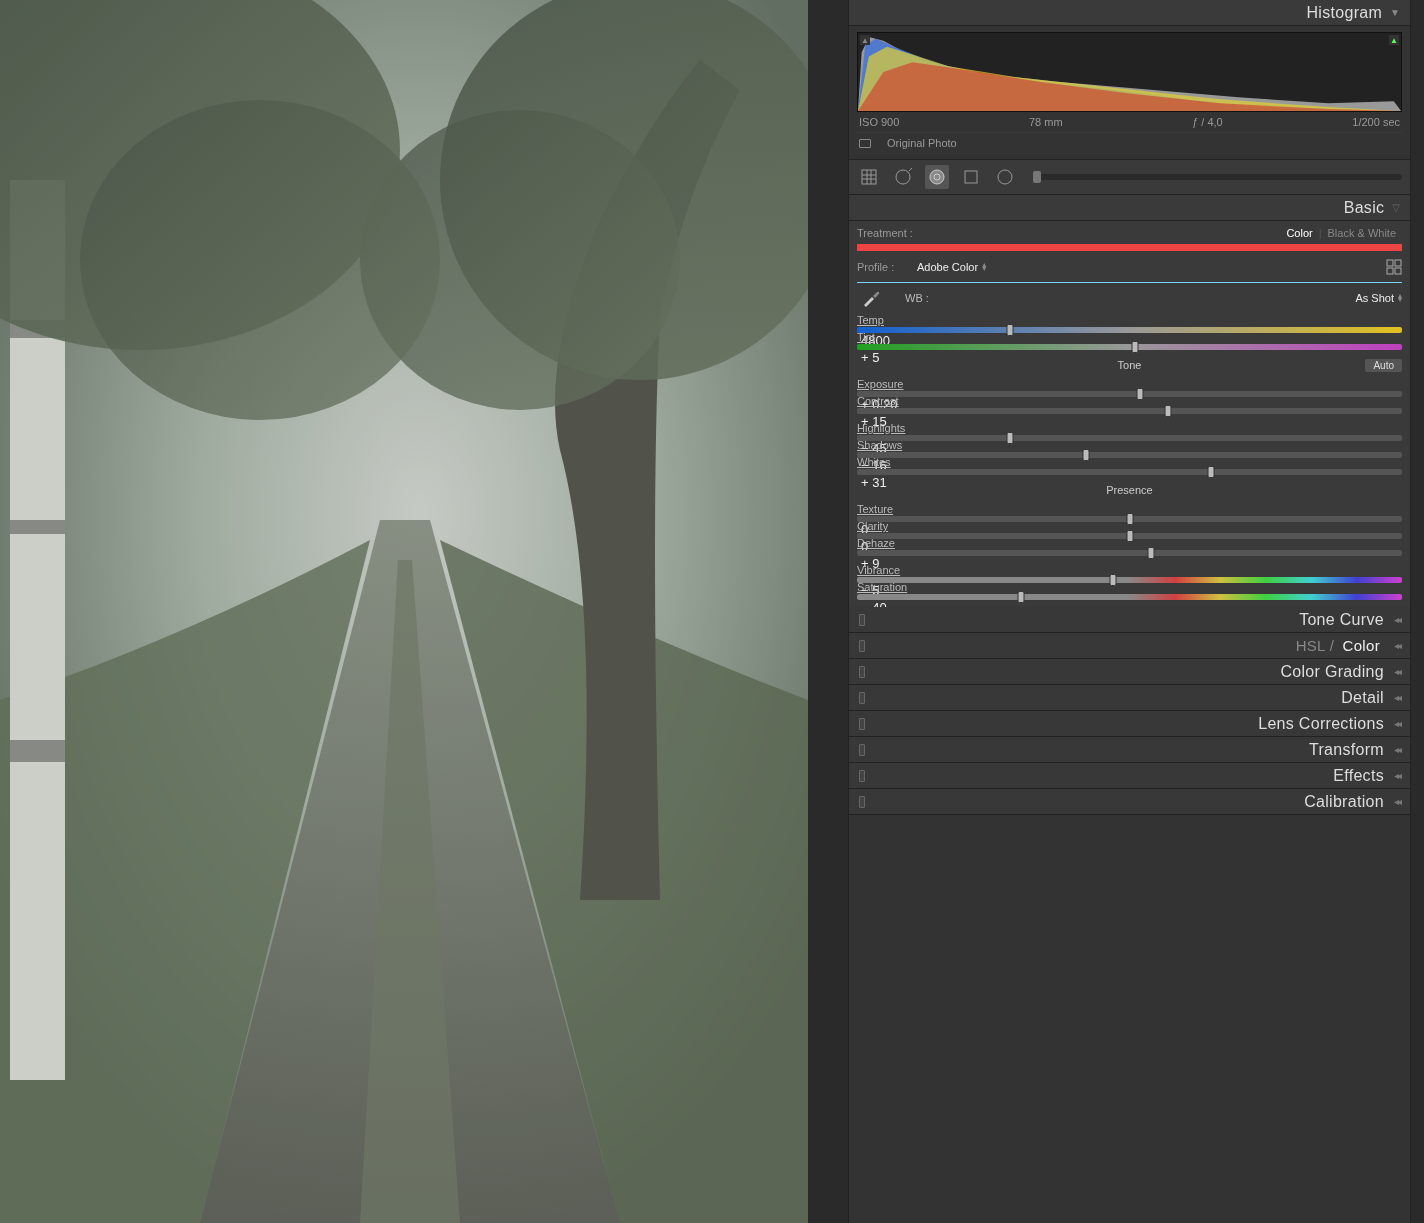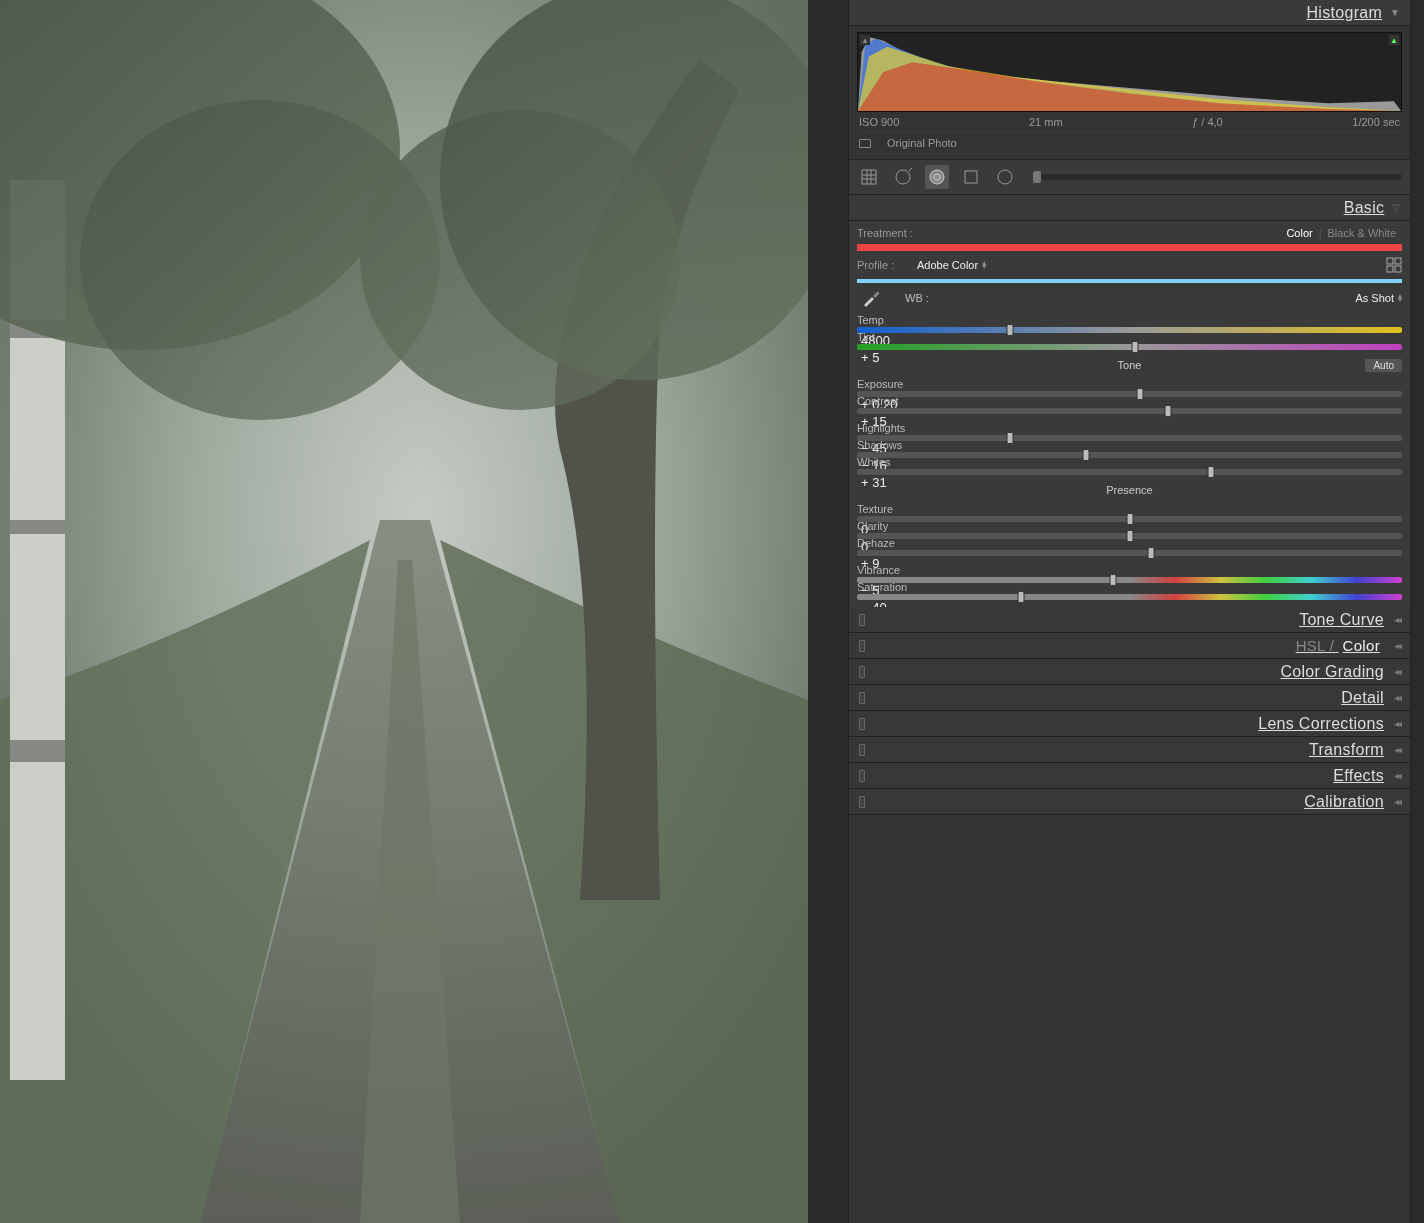--- a/index.html
+++ b/index.html
@@ -36,21 +36,21 @@
   height: 26px;
   display: flex;
   align-items: center;
   justify-content: flex-end;
   padding: 0 10px;
   font-size: 16px;
   color: #ddd;
   background: #3a3a3a;
   border-bottom: 1px solid #222;
 }
-.panel-header .title { font-weight: 300; letter-spacing: 0.3px; text-decoration: underline; }
+.panel-header .title { font-weight: 300; letter-spacing: 0.3px; }
 .panel-header .chev { margin-left: 8px; font-size: 10px; color: #888; }
 .panel-header.collapsed { background: #383838; }
 .panel-header .switch {
   width: 6px; height: 12px; border: 1px solid #666; margin-right: auto;
   border-radius: 1px; background: #444;
 }
 .panel-header .chev-dbl { margin-left: 10px; font-size: 10px; color: #777; letter-spacing: -2px; }
 
 .histogram-body { padding: 6px 8px 4px 8px; background: #333; }
 .histo-box {
@@ -101,35 +101,35 @@
   position: absolute; right: 0; background: #555; color: #ddd;
   padding: 1px 8px; border-radius: 2px; font-size: 10px; cursor: pointer; text-align: center;
 }
 .treat-row { border-bottom: 7px solid #ef4444; height: 30px; }
 .treat-row .lab { color: #999; }
 .treat-row .spacer { flex: 1; }
 .treat-row .opt { color: #888; padding: 0 6px; cursor: pointer; }
 .treat-row .opt.active { color: #fff; }
 .treat-row .divider { color: #555; }
 
-.prof-row { height: 32px; border-bottom: 4px solid #7dd3fc; }
+.prof-row { height: 32px; border-bottom: 1px solid #7dd3fc; }
 .prof-row .lab { color: #999; width: 60px; }
 .prof-row .val { color: #eee; cursor: pointer; }
 .prof-row .arrows { color: #888; font-size: 8px; margin-left: 4px; line-height: 4px; }
 .prof-row .spacer { flex: 1; }
 .prof-row .grid-icon { width: 16px; height: 16px; cursor: pointer; }
 
 .wb-row { height: 30px; }
 .eyedrop { width: 28px; height: 28px; display: flex; align-items: center; justify-content: center; cursor: pointer; }
 .wb-row .lab { margin-left: 20px; color: #bbb; }
 .wb-row .spacer { flex: 1; }
 .wb-row .val { color: #eee; cursor: pointer; }
 
 .slider-row { height: 17px; margin-top: 0px; }
-.slider-row .sl-label { width: 64px; text-align: right; color: #bbb; font-size: 11px; padding-right: 6px; }
+.slider-row .sl-label { width: 64px; text-align: right; color: #bbb; font-size: 11px; padding-right: 6px; text-decoration: underline; }
 .slider-row .track {
   flex: 1; height: 6px; border-radius: 2px; position: relative; background: #555;
   cursor: pointer;
 }
 .slider-row .knob {
   position: absolute; top: -3px; width: 7px; height: 12px;
   background: #bbb; border: 1px solid #333; border-radius: 2px;
   transform: translateX(-50%);
 }
 .slider-row .val { width: 40px; text-align: right; color: #eee; font-size: 13px; padding-left: 4px; }
@@ -202,21 +202,21 @@
       <div class="clip-ind clip-right">▲</div>
       <svg viewBox="0 0 300 80" preserveAspectRatio="none">
         <path d="M0 80 L2 20 L6 4 L14 8 L24 18 L40 30 L70 42 L110 50 L160 58 L210 66 L260 72 L296 70 L300 80 Z" fill="#b8b8b8" opacity="0.8"></path>
         <path d="M0 80 L4 12 L10 6 L20 14 L36 26 L60 40 L100 50 L140 58 L180 68 L220 76 L300 80 Z" fill="#3a70e0" opacity="0.75"></path>
         <path d="M0 80 L6 24 L16 14 L30 22 L50 34 L90 46 L140 56 L200 68 L260 76 L300 80 Z" fill="#e0d030" opacity="0.7"></path>
         <path d="M0 80 L14 40 L30 30 L60 38 L100 50 L150 62 L200 72 L260 78 L300 80 Z" fill="#d04030" opacity="0.65"></path>
       </svg>
     </div>
     <div class="exif-row">
       <span>ISO 900</span>
-      <span>21 mm</span>
+      <span>78 mm</span>
       <span>ƒ / 4,0</span>
       <span>1/200 sec</span>
     </div>
     <div class="original-row">
       <span class="icon"></span>
       <span>Original Photo</span>
     </div>
   </div>
 
   <div class="toolstrip">

